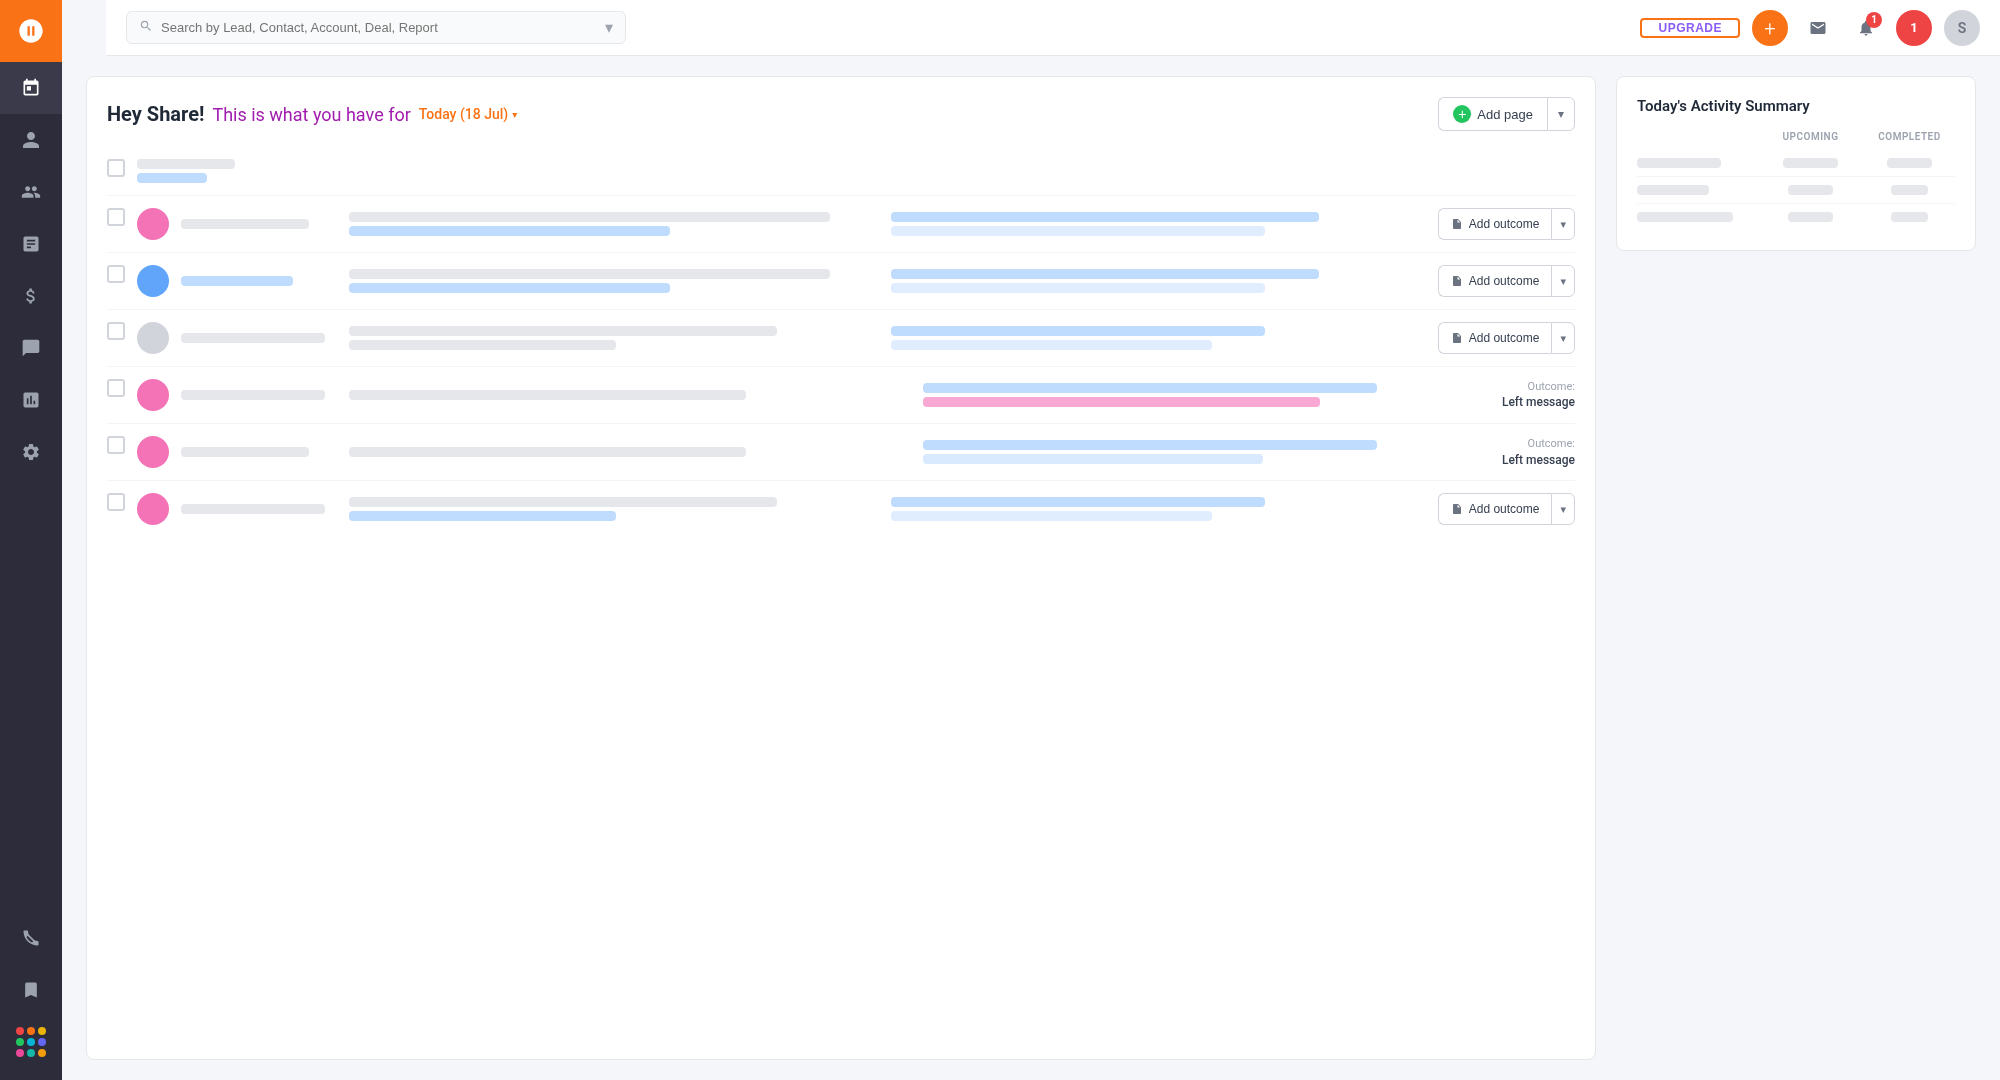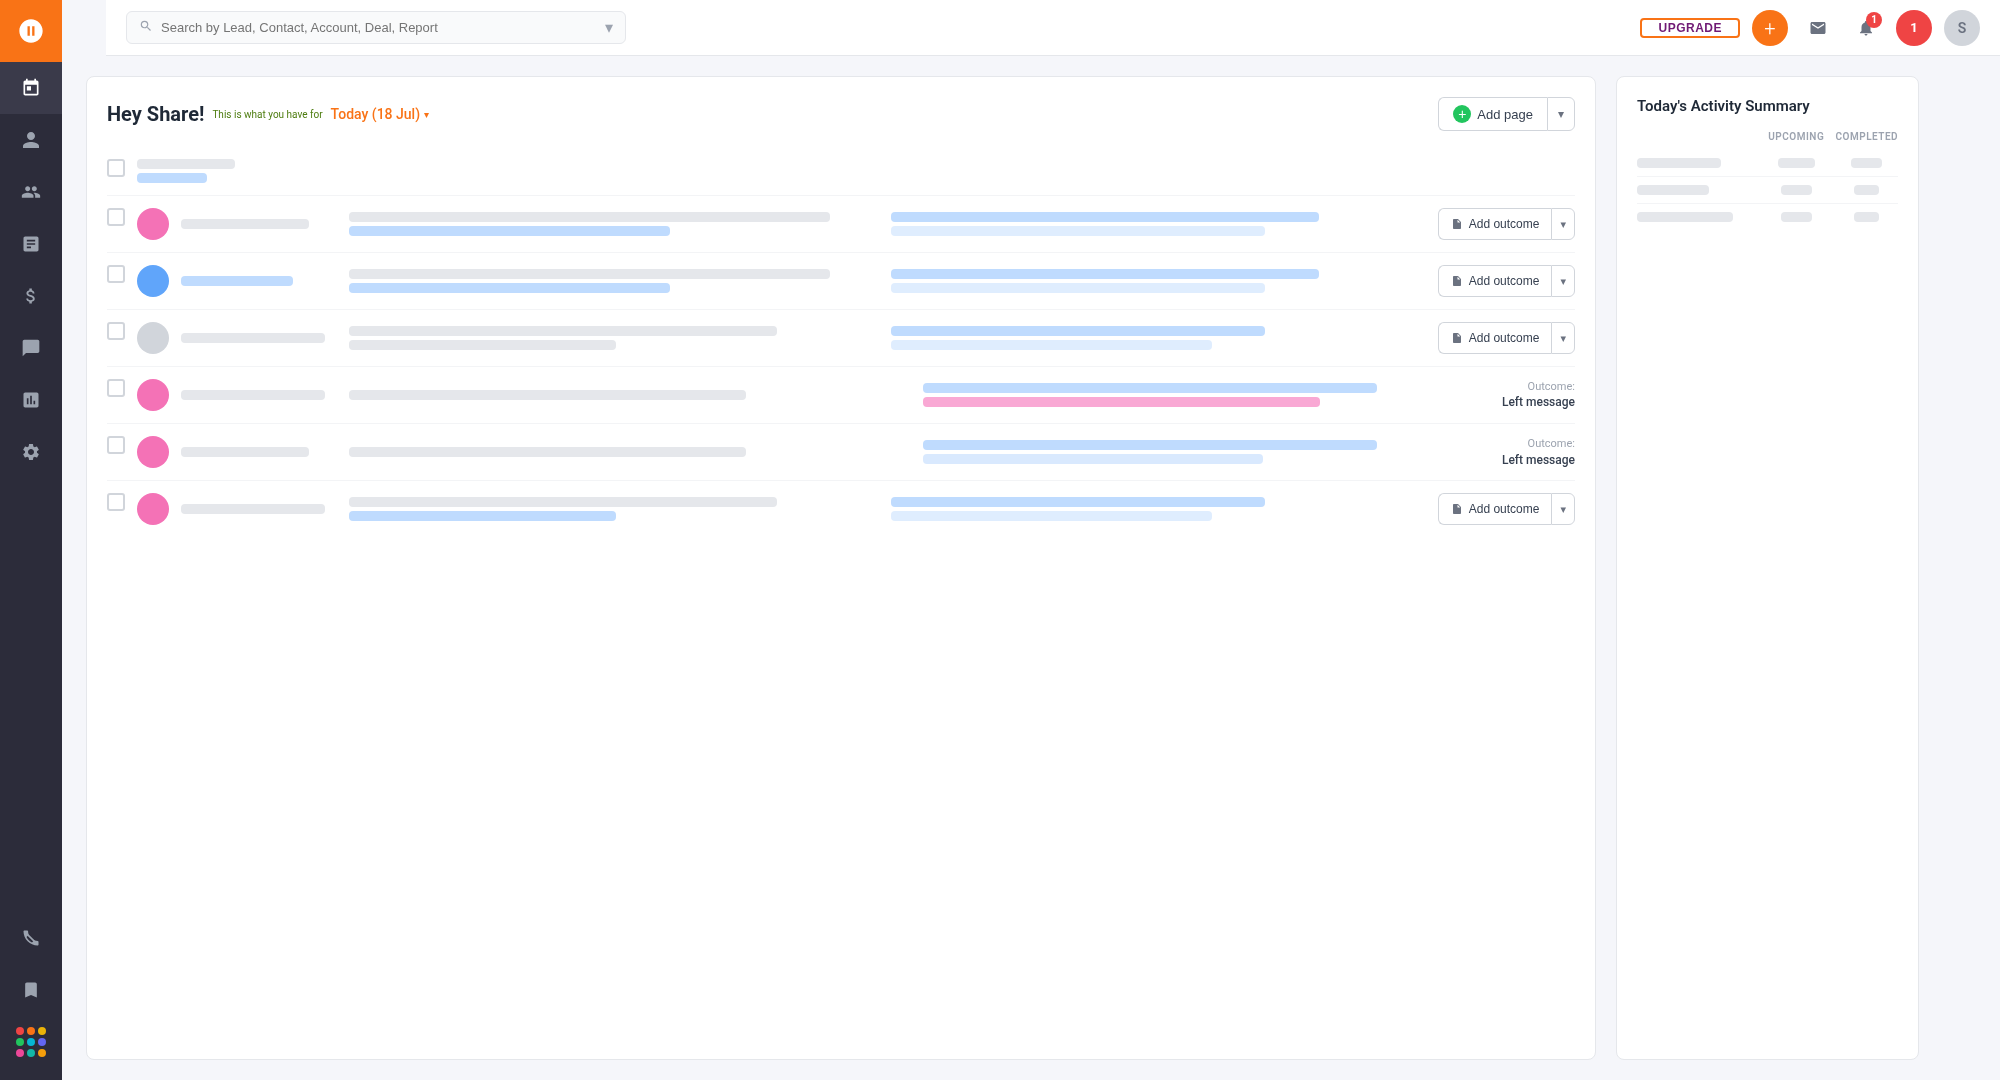--- a/index.html
+++ b/index.html
@@ -74,21 +74,21 @@
     }
     .search-bar input {
       border: none; background: transparent; outline: none;
       font-size: 13px; color: #6b7280; width: 100%;
     }
     .search-icon { color: #9ca3af; }
     .search-dropdown { color: #9ca3af; cursor: pointer; }
     .nav-spacer { flex: 1; }
     .upgrade-btn {
       border: 2px solid #f97316;
-      color: #701a75;
+      color: #8b5cf6;
       background: transparent;
       padding: 1px 16px;
       border-radius: 4px;
       font-size: 12px;
       font-weight: 600;
       cursor: pointer;
       letter-spacing: 0.5px;
     }
     .nav-icon-btn {
       width: 36px; height: 36px;
@@ -166,21 +166,21 @@
       align-items: center;
       justify-content: space-between;
       margin-bottom: 16px;
     }
     .activities-header-left {
       display: flex;
       align-items: center;
       gap: 8px;
     }
     .hey-text { font-size: 20px; font-weight: 700; color: #1f2937; }
-    .subtext { font-size: 10px; color: #4d7c0f; }
+    .subtext { font-size: 18px; color: #a21caf; }
     .date-pill {
       display: flex; align-items: center; gap: 4px;
       color: #f97316;
       font-size: 14px;
       font-weight: 500;
       cursor: pointer;
     }
     .date-caret { font-size: 10px; }
     .add-task-group {
       display: flex; align-items: stretch; gap: 0;
@@ -286,21 +286,21 @@
     }
     .outcome-text {
       text-align: right;
       font-size: 12px;
       color: #9ca3af;
       line-height: 1.4;
     }
     .outcome-value { color: #374151; font-weight: 500; }
 
     
-    .right-panel { display: flex; }
+    .right-panel { display: flex; flex-direction: column; }
 
     .summary-card {
       background: #fff;
       border-radius: 8px;
       border: 1px solid #e5e7eb;
       padding: 20px;
     }
     .summary-title {
       font-size: 15px;
       font-weight: 600;

